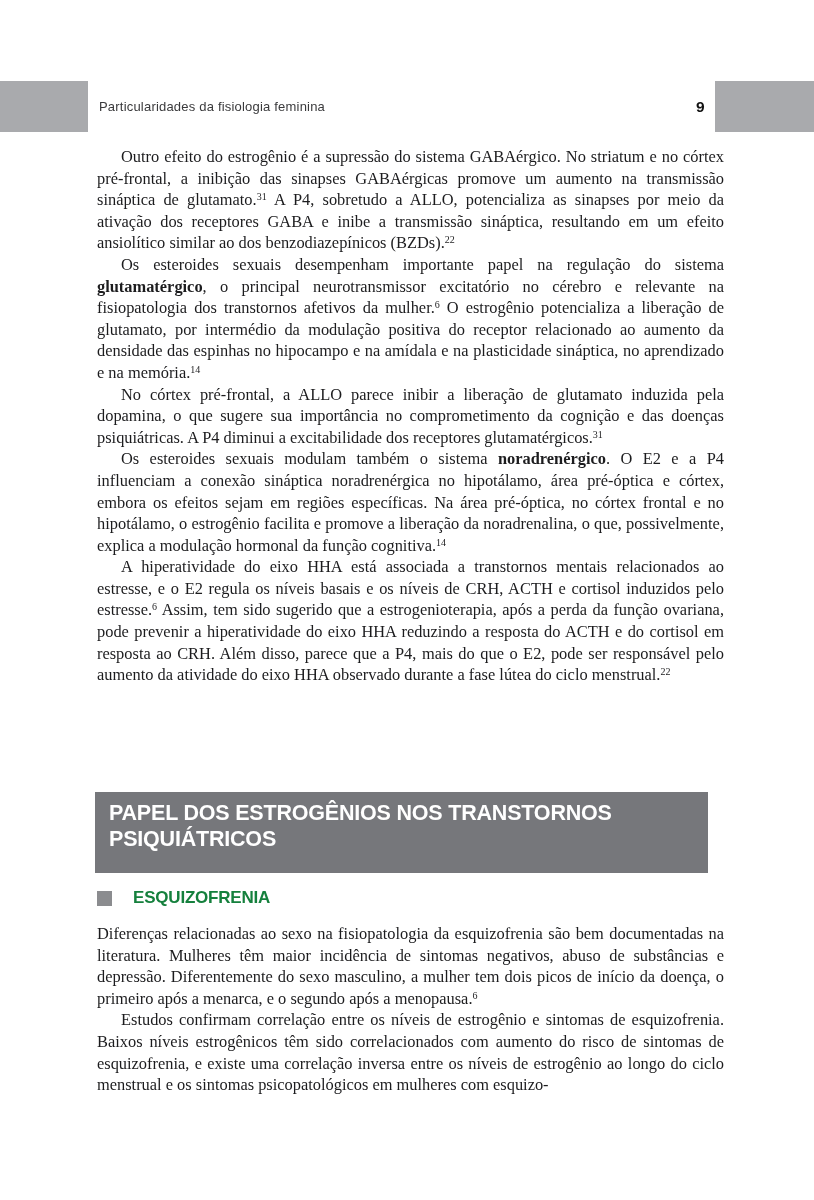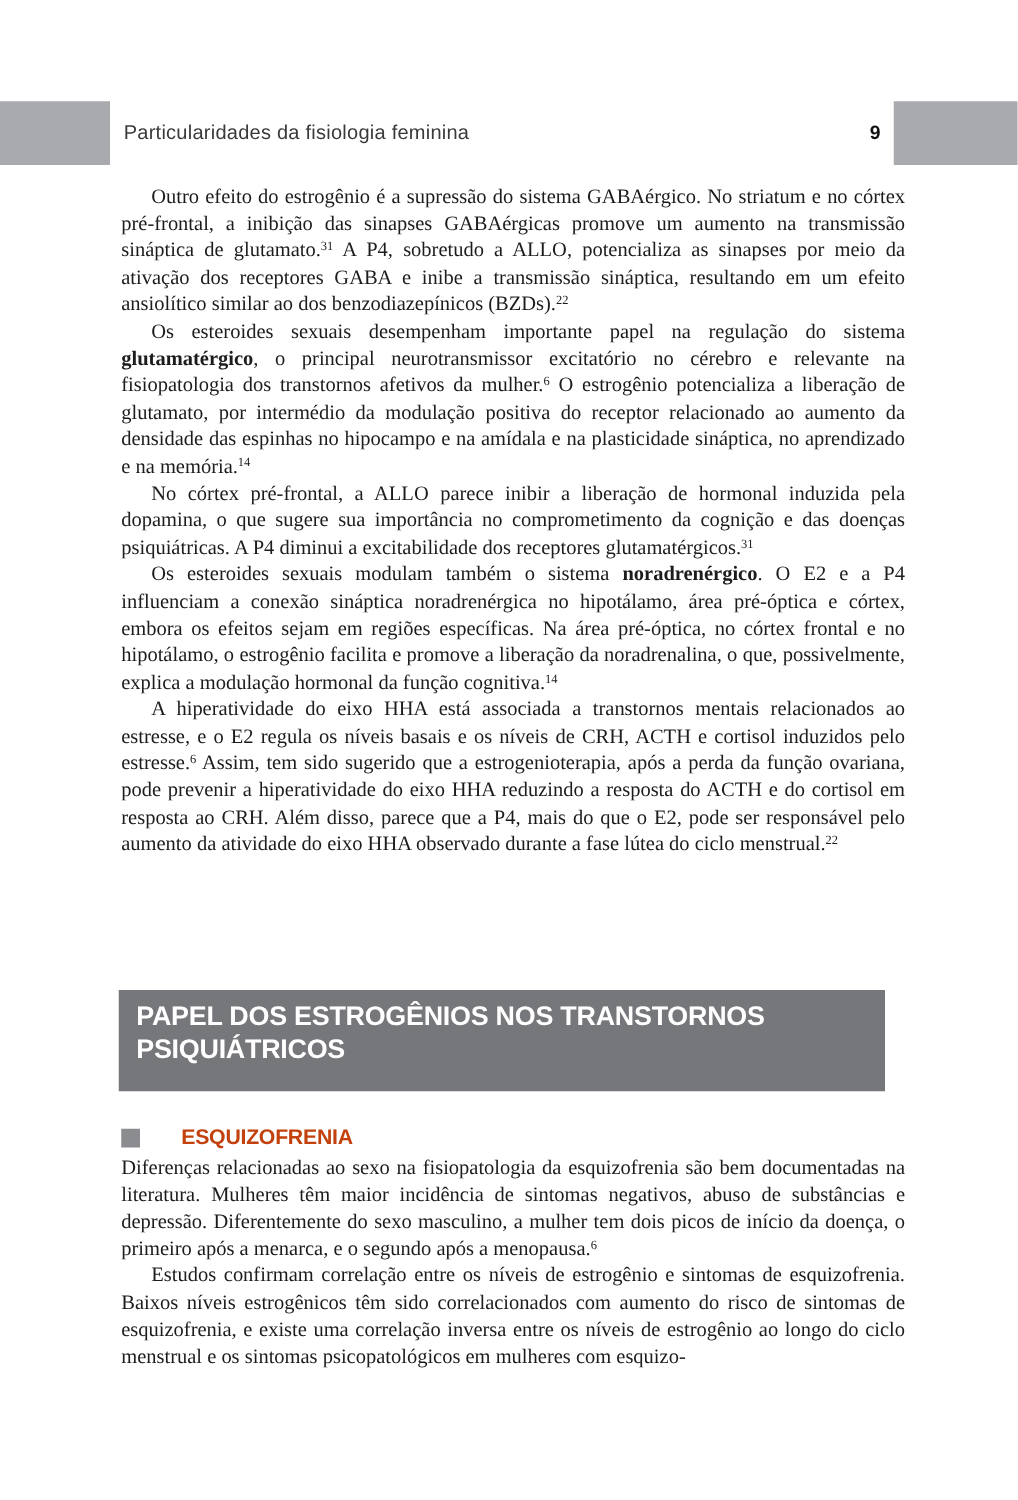--- a/index.html
+++ b/index.html
@@ -6,21 +6,21 @@
   body{
     width:814px;height:1200px;position:relative;background:#ffffff;
     font-family:"Liberation Serif", serif;color:#1c1c1e;overflow:hidden;
   }
   
   .band{position:absolute;top:81px;height:51px;background:#a9aaad;}
   .band.left{left:0;width:88px;}
   .band.right{left:715px;width:99px;}
   .running-head{
     position:absolute;left:99px;top:81px;height:51px;display:flex;align-items:center;
-    font-family:"Liberation Sans", sans-serif;font-size:16px;color:#3a3a3c;letter-spacing:.2px;
+    font-family:"Liberation Sans", sans-serif;font-size:13px;color:#3a3a3c;letter-spacing:.2px;
   }
   .folio{
     position:absolute;left:630px;top:81px;width:75px;height:51px;display:flex;align-items:center;justify-content:flex-end;
     font-family:"Liberation Sans", sans-serif;font-weight:bold;font-size:15.5px;color:#111;letter-spacing:.5px;
   }
   
   .textcol{position:absolute;left:97px;width:627px;}
   .col-a{top:146px;}
   .col-b{top:923px;}
   .textcol p{
@@ -39,37 +39,37 @@
   .section-box h1{
     margin:0;font-family:"Liberation Sans", sans-serif;font-weight:bold;font-size:21.5px;
     line-height:26px;color:#ffffff;letter-spacing:-0.2px;text-transform:uppercase;
   }
   
   .subsection{
     position:absolute;left:97px;top:888px;display:flex;align-items:center;
   }
   .subsection .bullet{width:15px;height:15px;background:#8b8c8f;margin-right:21px;}
   .subsection h2{
-    margin:12px;font-family:"Liberation Sans", sans-serif;font-weight:bold;font-size:17px;
-    color:#c2410c;letter-spacing:-0.2px;text-transform:uppercase;
+    margin:0;font-family:"Liberation Sans", sans-serif;font-weight:bold;font-size:17px;
+    color:#15803d;letter-spacing:-0.2px;text-transform:uppercase;
   }
 </style>
 </head>
 <body>
 
 <div class="band left"></div>
 <div class="band right"></div>
 
 <div class="running-head">Particularidades da fisiologia feminina</div>
 <div class="folio">9</div>
 
 <div class="textcol col-a">
     <p class="indent"><span>Outro efeito do estrogênio é a supressão do sistema GABAérgico. No </span><span class="i">striatum</span><span> e no córtex pré-frontal, a inibição das sinapses GABAérgicas promove um aumento na transmissão sináptica de glutamato.</span><span class="sup">31</span><span> A P4, sobretudo a ALLO, potencializa as sinapses por meio da ativação dos receptores GABA e inibe a transmissão sináptica, resultando em um efeito ansiolítico similar ao dos benzodiazepínicos (BZDs).</span><span class="sup">22</span></p>
     <p class="indent"><span>Os esteroides sexuais desempenham importante papel na regulação do sistema </span><span class="b">glutamatérgico</span><span>, o principal neurotransmissor excitatório no cérebro e relevante na fisiopatologia dos transtornos afetivos da mulher.</span><span class="sup">6</span><span> O estrogênio potencializa a liberação de glutamato, por intermédio da modulação positiva do receptor relacionado ao aumento da densidade das espinhas no hipocampo e na amídala e na plasticidade sináptica, no aprendizado e na memória.</span><span class="sup">14</span></p>
-    <p class="indent"><span>No córtex pré-frontal, a ALLO parece inibir a liberação de hormonal induzida pela dopamina, o que sugere sua importância no comprometimento da cognição e das doenças psiquiátricas. A P4 diminui a excitabilidade dos receptores glutamatérgicos.</span><span class="sup">31</span></p>
+    <p class="indent"><span>No córtex pré-frontal, a ALLO parece inibir a liberação de glutamato induzida pela dopamina, o que sugere sua importância no comprometimento da cognição e das doenças psiquiátricas. A P4 diminui a excitabilidade dos receptores glutamatérgicos.</span><span class="sup">31</span></p>
     <p class="indent"><span>Os esteroides sexuais modulam também o sistema </span><span class="b">noradrenérgico</span><span>. O E2 e a P4 influenciam a conexão sináptica noradrenérgica no hipotálamo, área pré-óptica e córtex, embora os efeitos sejam em regiões específicas. Na área pré-óptica, no córtex frontal e no hipotálamo, o estrogênio facilita e promove a liberação da noradrenalina, o que, possivelmente, explica a modulação hormonal da função cognitiva.</span><span class="sup">14</span></p>
     <p class="indent"><span>A hiperatividade do eixo HHA está associada a transtornos mentais relacionados ao estresse, e o E2 regula os níveis basais e os níveis de CRH, ACTH e cortisol induzidos pelo estresse.</span><span class="sup">6</span><span> Assim, tem sido sugerido que a estrogenioterapia, após a perda da função ovariana, pode prevenir a hiperatividade do eixo HHA reduzindo a resposta do ACTH e do cortisol em resposta ao CRH. Além disso, parece que a P4, mais do que o E2, pode ser responsável pelo aumento da atividade do eixo HHA observado durante a fase lútea do ciclo menstrual.</span><span class="sup">22</span></p>
   </div>
 
 <div class="section-box">
   <h1>PAPEL DOS ESTROGÊNIOS NOS TRANSTORNOS PSIQUIÁTRICOS</h1>
 </div>
 
 <div class="subsection">
   <span class="bullet"></span>

